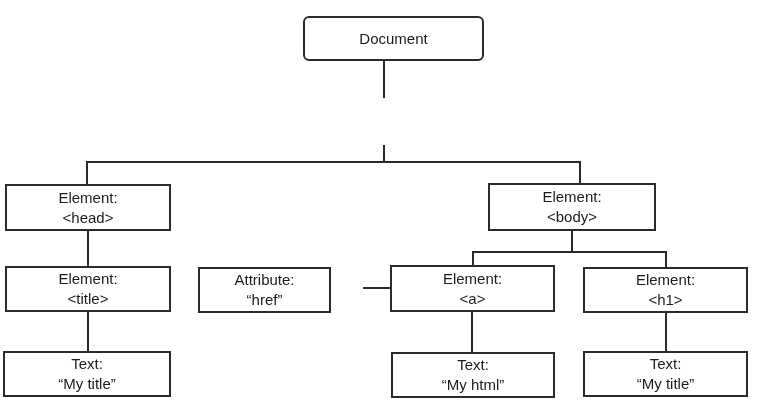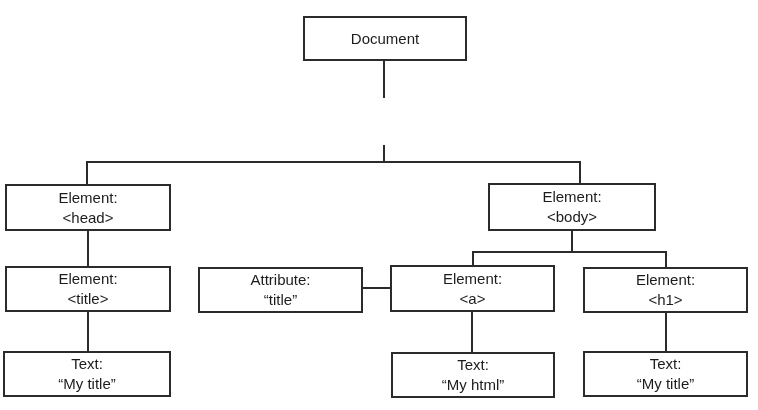--- a/index.html
+++ b/index.html
@@ -46,43 +46,43 @@
   <div class="line" style="left:87px; top:231px; width:2px; height:35px;"></div>
   <div class="line" style="left:87px; top:312px; width:2px; height:39px;"></div>
   <div class="line" style="left:571px; top:231px; width:2px; height:21px;"></div>
   <div class="line" style="left:472px; top:251px; width:195px; height:2px;"></div>
   <div class="line" style="left:472px; top:251px; width:2px; height:14px;"></div>
   <div class="line" style="left:665px; top:251px; width:2px; height:16px;"></div>
   <div class="line" style="left:363px; top:287px; width:27px; height:2px;"></div>
   <div class="line" style="left:471px; top:312px; width:2px; height:40px;"></div>
   <div class="line" style="left:665px; top:313px; width:2px; height:38px;"></div>
 
-  <div class="node" style="left:303px; top:16px; width:164px; height:45px;">
+  <div class="node" style="left:303px; top:16px; width:181px; height:45px;border-radius:6px;">
     <span>Document</span>
   </div>
 
 
   <div class="node" style="left:5px; top:184px; width:166px; height:47px;">
     <span>Element:</span>
     <span>&lt;head&gt;</span>
   </div>
 
   <div class="node" style="left:488px; top:183px; width:168px; height:48px;">
     <span>Element:</span>
     <span>&lt;body&gt;</span>
   </div>
 
   <div class="node" style="left:5px; top:266px; width:166px; height:46px;">
     <span>Element:</span>
     <span>&lt;title&gt;</span>
   </div>
 
-  <div class="node" style="left:198px; top:267px; width:165px; height:46px;">
+  <div class="node" style="left:198px; top:267px; width:133px; height:46px;">
     <span>Attribute:</span>
-    <span>“title”</span>
+    <span>“href”</span>
   </div>
 
   <div class="node" style="left:390px; top:265px; width:165px; height:47px;">
     <span>Element:</span>
     <span>&lt;a&gt;</span>
   </div>
 
   <div class="node" style="left:583px; top:267px; width:165px; height:46px;">
     <span>Element:</span>
     <span>&lt;h1&gt;</span>

